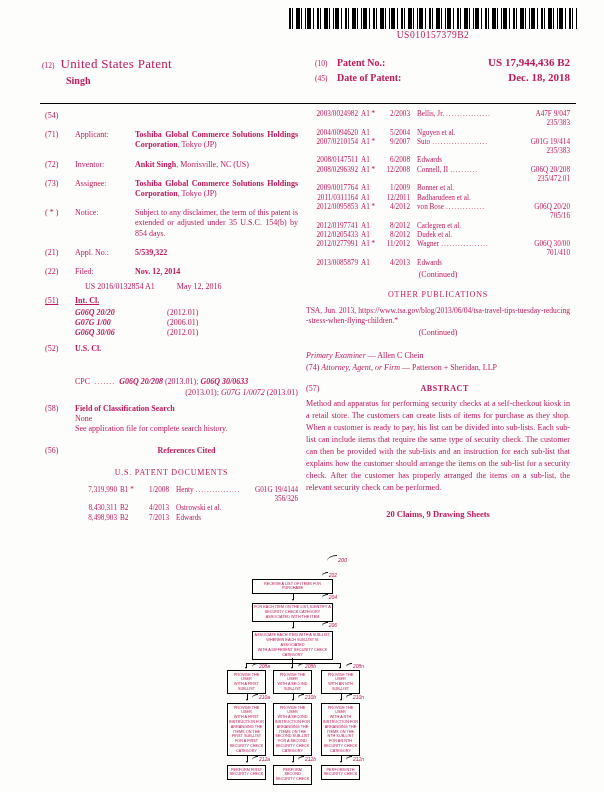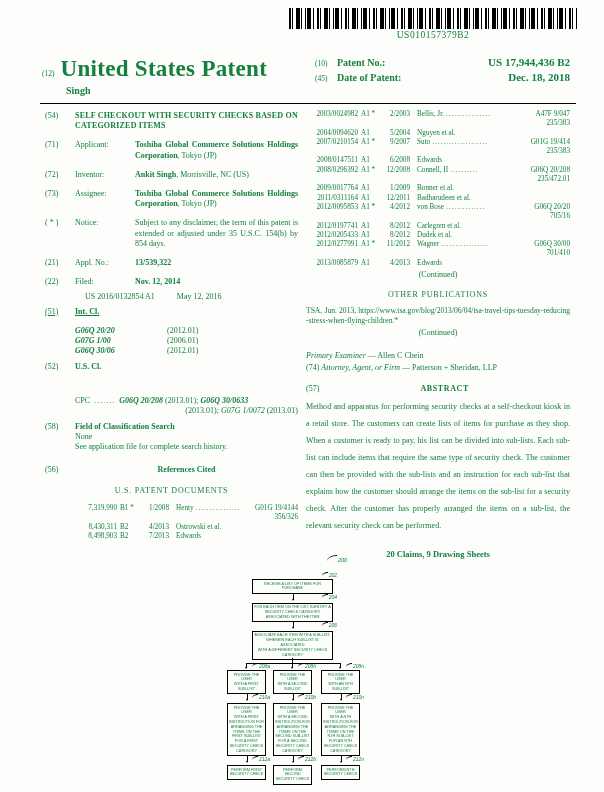--- a/index.html
+++ b/index.html
@@ -1,37 +1,37 @@
 <!DOCTYPE html>
 <html><head>
 <meta charset="utf-8">
 <style>
   * { margin:0; padding:0; box-sizing:border-box; }
   html,body { background:#e8e8e8; }
   .page {
     position:relative; width:604px; height:792px; margin:0 auto;
-    background:#fdfdfc; color:#15803d;
+    background:#fdfdfc; color:#be185d;
     font-family:"Liberation Serif","DejaVu Serif",serif;
     overflow:hidden;
   }
   
   .barcode {
     position:absolute; left:289px; top:8px; width:288px; height:21px;
     background:repeating-linear-gradient(90deg,
       #000 0 2px,#fff 2px 3px,#000 3px 4px,#fff 4px 7px,
       #000 7px 11px,#fff 11px 12px,#000 12px 13px,#fff 13px 16px,
       #000 16px 17px,#fff 17px 18px,#000 18px 22px,#fff 22px 24px,
       #000 24px 25px,#fff 25px 28px);
   }
   .barcode-text { position:absolute; left:289px; top:30px; width:288px; text-align:center; font-size:9.5px; letter-spacing:.5px; }
   
   .header { position:absolute; left:42px; top:56px; width:528px; display:flex; justify-content:space-between; }
   .h-left .h-title-row { display:flex; align-items:baseline; gap:6px; }
   .h-num { font-size:7.5px; }
-  .h-title { font-size:23px; font-weight:bold; letter-spacing:.3px; }
+  .h-title { font-size:13px; font-weight:normal; letter-spacing:.3px; }
   .h-surname { font-size:10px; font-weight:bold; margin:3px 0 0 24px; }
   .h-right { width:255px; font-size:10px; }
   .h-right .h-row { display:flex; align-items:baseline; margin-bottom:3px; }
   .h-right .h-num { width:22px; }
   .h-right .h-lab { font-weight:bold; width:88px; }
   .h-right .h-val { font-weight:bold; font-size:11px; flex:1; text-align:right; white-space:nowrap; }
   .rule { position:absolute; left:40px; right:28px; top:103px; border-top:1.6px solid #000; }
   
   .col-left  { position:absolute; left:45px;  top:111px; width:253px; font-size:8px; line-height:10.2px; }
   .col-right { position:absolute; left:306px; top:110px; width:264px; font-size:8px; line-height:10.2px; }
@@ -65,21 +65,21 @@
   .r-cls { flex:none; text-align:right; }
   .refrow2 { text-align:right; }
   .refrow2:empty { display:none; }
   .continued { text-align:center; margin:2px 0 0; }
   .oth-head { text-align:center; letter-spacing:.8px; margin:10px 0 6px; }
   .oth-text { font-size:7.6px; line-height:9.6px; text-align:justify; word-break:break-all; }
   .examiner { margin:13px 0 0; }
   .attorney { margin:2px 0 0; }
   .abs-row { display:flex; margin:11px 0 4px; }
   .abs-head { flex:1; text-align:center; font-weight:bold; letter-spacing:.6px; }
-  .abs-text { font-size:8.1px; line-height:17px; text-align:justify; }
+  .abs-text { font-size:8.1px; line-height:12px; text-align:justify; }
   .claims { text-align:center; font-weight:bold; font-size:8.5px; margin-top:15px; }
   
   .figure { position:absolute; left:224px; top:554px; width:142px; height:236px;
             font-family:"Liberation Sans","DejaVu Sans",sans-serif; }
   .figlabel { font-size:5px; font-style:italic; white-space:nowrap; }
   .figlabel::before { content:""; display:inline-block; width:6px; height:4px;
     border-top:1px solid #000; border-top-left-radius:6px 4px; margin-right:1px; }
   .fig-ref { position:absolute; left:103px; top:1px; font-size:5.5px; }
   .fig-ref::before { width:10px; height:6px; border-top-left-radius:10px 6px; }
   .fbox { border:0.8px solid #000; background:#fdfdfc; font-size:3.8px; line-height:4.8px;
@@ -131,21 +131,20 @@
         <span class="h-val">Dec. 18, 2018</span>
       </div>
     </div>
   </div>
   <div class="rule"></div>
 
   <div class="col-left">
 
     <div class="field">
       <span class="fnum">(54)</span>
-      <span class="f54-title">SELF CHECKOUT WITH SECURITY CHECKS BASED ON CATEGORIZED ITEMS</span>
     </div>
 
     <div class="field">
       <span class="fnum">(71)</span>
       <span class="flab">Applicant:</span>
       <span class="fval"><span class="b">Toshiba Global Commerce Solutions Holdings Corporation</span><span>, Tokyo (JP)</span></span>
     </div>
 
     <div class="field">
       <span class="fnum">(72)</span>
@@ -161,34 +160,34 @@
 
     <div class="field">
       <span class="fnum">( * )</span>
       <span class="flab">Notice:</span>
       <span class="fval">Subject to any disclaimer, the term of this patent is extended or adjusted under 35 U.S.C. 154(b) by 854 days.</span>
     </div>
 
     <div class="field">
       <span class="fnum">(21)</span>
       <span class="flab">Appl. No.:</span>
-      <span class="fval b">13/539,322</span>
+      <span class="fval b">5/539,322</span>
     </div>
 
     <div class="field">
       <span class="fnum">(22)</span>
       <span class="flab">Filed:</span>
       <span class="fval b">Nov. 12, 2014</span>
     </div>
 
     <div class="publine">
       <span>US 2016/0132854 A1</span><span class="gap"></span><span>May 12, 2016</span>
     </div>
 
-    <div class="field" style="margin-bottom:9px;text-decoration:underline;">
+    <div class="field" style="margin-bottom:1px;text-decoration:underline;">
       <span class="fnum">(51)</span>
       <span class="b">Int. Cl.</span>
     </div>
     <div>
       <div class="intcl-row">
         <span class="code">G06Q 20/20</span>
         <span>(2012.01)</span>
       </div>
 
       <div class="intcl-row">

